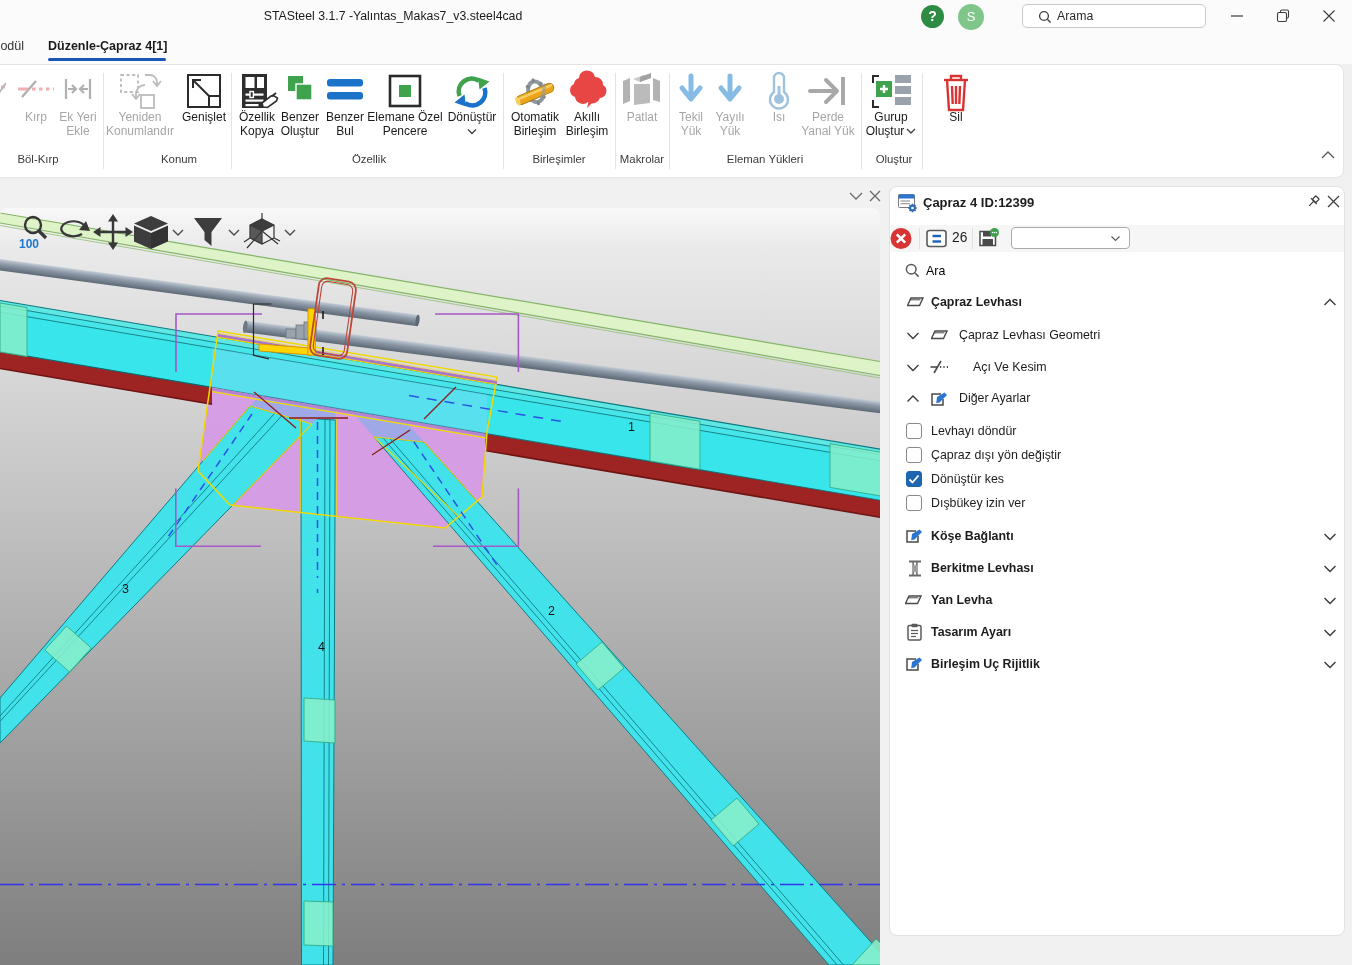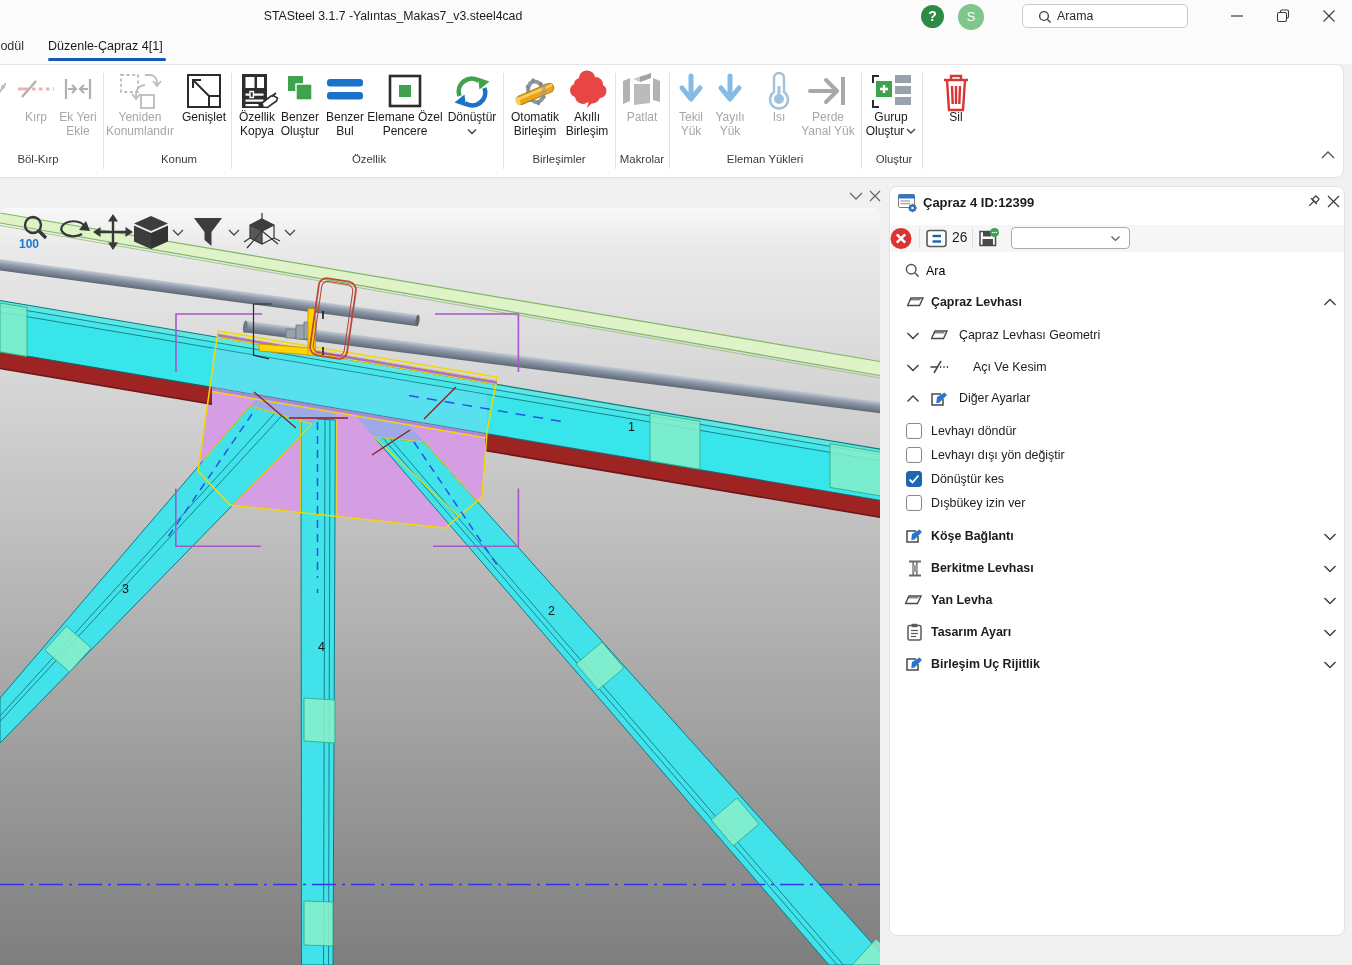--- a/index.html
+++ b/index.html
@@ -5,28 +5,28 @@
 * { margin:0; padding:0; box-sizing:border-box; }
 html,body { width:1352px; height:965px; overflow:hidden; font-family:"Liberation Sans", sans-serif; background:#f0f0f0; }
 #app { position:relative; width:1352px; height:965px; }
 .abs { position:absolute; }
 
 #titlebar { position:absolute; left:0; top:0; width:1352px; height:34px; background:#fbfbfb; }
 #title { position:absolute; left:0; top:9px; width:786px; text-align:center; font-size:12.3px; color:#1b1b1b; }
 .circle { position:absolute; top:5px; border-radius:50%; text-align:center; color:#fff; }
 #help { left:921px; width:23px; height:23px; background:#2e8b44; font-size:14px; font-weight:bold; line-height:23px; }
 #avatar { left:958px; top:4px; width:26px; height:26px; background:#7fc68b; font-size:13px; line-height:26px; }
-#searchbox { position:absolute; left:1022px; top:4px; width:166px; height:24px; background:#fff; border:1px solid #c9c9c9; border-radius:5px; font-size:12.3px; color:#2b2b2b; }
+#searchbox { position:absolute; left:1022px; top:4px; width:184px; height:24px; background:#fff; border:1px solid #c9c9c9; border-radius:5px; font-size:12.3px; color:#2b2b2b; }
 #searchbox .mag { position:absolute; left:15px; top:5px; }
 #searchbox .ph { position:absolute; left:34px; top:4px; }
 .winbtn { position:absolute; top:0px; width:14px; height:32px; color:#3c3c3c; }
 
 #tabrow { position:absolute; left:0; top:34px; width:1352px; height:30px; background:#fbfbfb; }
 .rtab { position:absolute; top:5px; font-size:12.5px; color:#333; }
-#tab-active { font-weight:normal; color:#1a1a1a; }
+#tab-active { font-weight:bold; color:#1a1a1a; }
 #tab-underline { position:absolute; left:48px; top:24px; width:118px; height:3px; background:#1857b5; border-radius:2px; }
 
 #ribbon { position:absolute; left:-12px; top:64px; width:1356px; height:114px; background:#ffffff; border:1px solid #e4e4e4; border-radius:8px; }
 .rb { position:absolute; top:4px; text-align:center; font-size:12px; color:#1b1b1b; line-height:13.5px; }
 .rb .ic { height:42px; position:relative; }
 .rb.dis { color:#a6a6a6; }
 .grp-sep { position:absolute; top:8px; width:1px; height:96px; background:#e3e3e3; }
 .grp-lbl { position:absolute; top:88px; text-align:center; font-size:11.4px; color:#3a3a3a; }
 #ribbon-chev { position:absolute; left:1331px; top:85px; }
 
@@ -574,21 +574,21 @@
       </svg>
     <svg class="abs" style="left:41px; top:204px" width="17" height="16" viewBox="0 0 17 16">
         <path d="M10 3 H1 V14 H12 V8" fill="none" stroke="#4a4a4a" stroke-width="1.5"></path>
         <path d="M6 6 l7.5 -4.5 2.5 2.5 -7.5 7.5 -3.3 0.8 z" fill="#2b74cf"></path>
       </svg>
     <div class="rp-txt" style="left:69px; top:204px">Diğer Ayarlar</div>
 
     <div class="cbx" style="left:16px; top:236px"></div>
     <div class="rp-txt" style="left:41px; top:237px">Levhayı döndür</div>
     <div class="cbx" style="left:16px; top:260px"></div>
-    <div class="rp-txt" style="left:41px; top:261px">Levhayı dışı yön değiştir</div>
+    <div class="rp-txt" style="left:41px; top:261px">Çapraz dışı yön değiştir</div>
     <div class="cbx on" style="left:16px; top:284px"><svg width="14" height="14" viewBox="0 0 14 14" style="margin:0 0 0 0">
           <path d="M2.5 7.5 L5.5 10.5 L11.5 3.5" fill="none" stroke="#fff" stroke-width="1.8"></path>
         </svg></div>
     <div class="rp-txt" style="left:41px; top:285px">Dönüştür kes</div>
     <div class="cbx" style="left:16px; top:308px"></div>
     <div class="rp-txt" style="left:41px; top:309px">Dışbükey izin ver</div>
 
     <svg class="abs" style="left:16px; top:341px" width="17" height="16" viewBox="0 0 17 16">
         <path d="M10 3 H1 V14 H12 V8" fill="none" stroke="#4a4a4a" stroke-width="1.5"></path>
         <path d="M6 6 l7.5 -4.5 2.5 2.5 -7.5 7.5 -3.3 0.8 z" fill="#2b74cf"></path>

